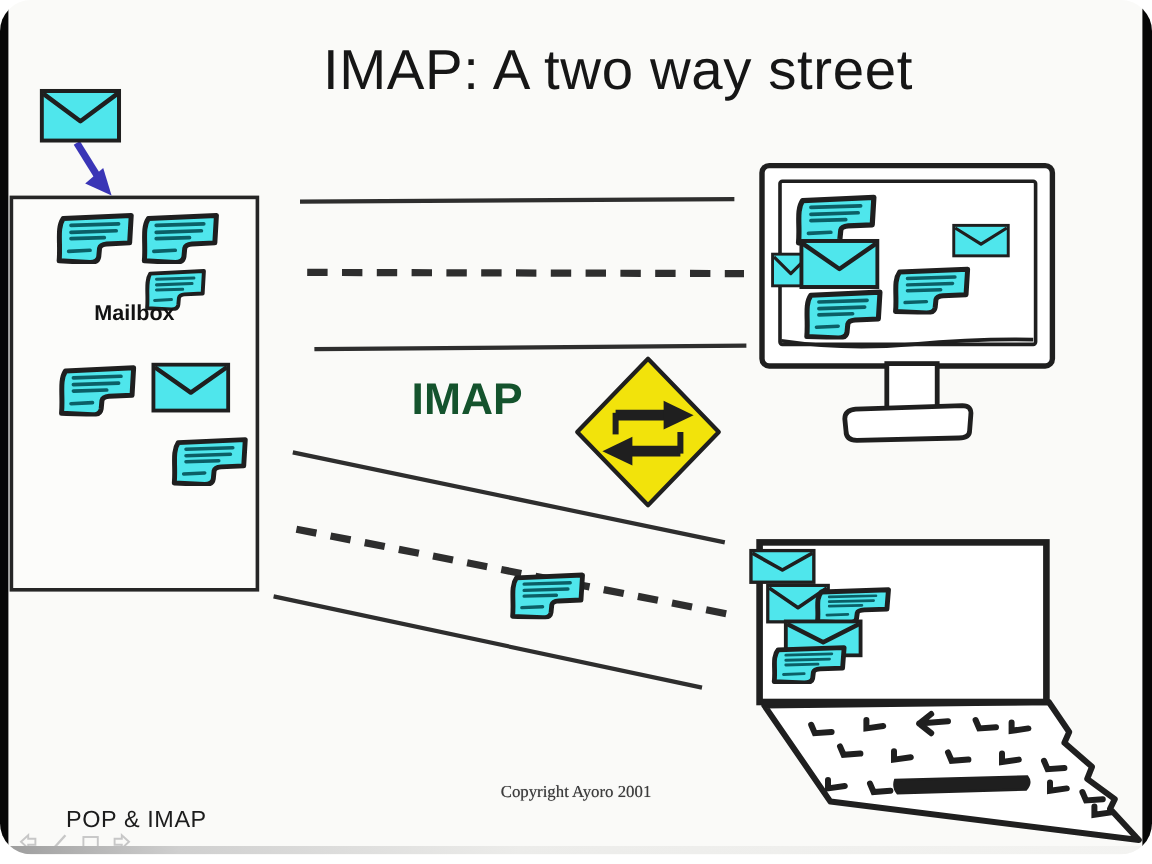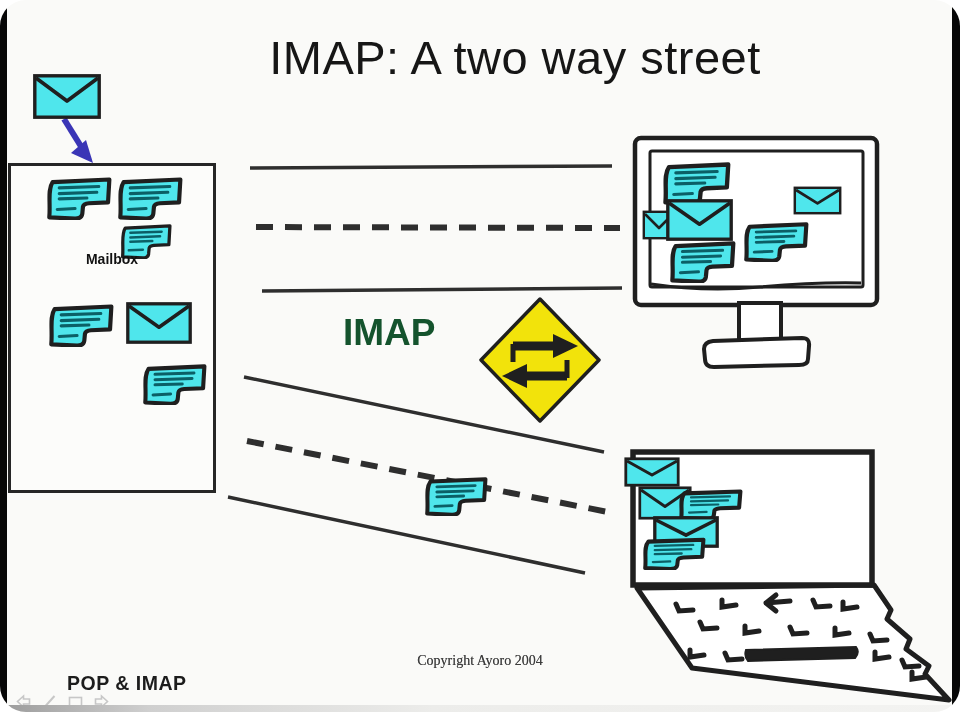--- a/index.html
+++ b/index.html
@@ -20,34 +20,34 @@
     position:absolute; top:30px; left:70px; right:0; margin:0;
     text-align:center; font-size:47px; font-weight:400; color:#161616;
     letter-spacing:0.5px;
   }
   .mailbox-box {
     position:absolute; left:8px; top:163px; width:208px; height:330px;
     border:3px solid #262626; background:#fcfcfa; box-sizing:border-box;
   }
   .mailbox-label {
     position:absolute; left:8px; top:251px; width:208px; text-align:center;
-    font-size:14px; font-weight:700; color:#121212;
+    font-size:18px; font-weight:700; color:#121212;
   }
   .imap-label {
     position:absolute; left:343px; top:312px;
     font-size:37px; font-weight:700; color:#14532d;
   }
   .copyright {
     position:absolute; left:0; right:0; top:653px; text-align:center;
     font-family:"Liberation Serif", serif; font-size:14px; color:#3c3c3c;
     text-shadow:0 0 0.6px #777;
   }
   .footer-left {
-    position:absolute; left:67px; top:672px;
-    font-size:19.5px; font-weight:700; color:#1c1c1c; letter-spacing:0.5px;
+    position:absolute; left:55px; top:672px;
+    font-size:19.5px; font-weight:400; color:#1c1c1c; letter-spacing:0.5px;
   }
   .overlay, .icon-layer { position:absolute; left:0; top:0; width:960px; height:720px; }
   .icon { position:absolute; }
   .icon svg { display:block; }
   .toolbar { position:absolute; left:15px; top:694px; display:flex; gap:9px; }
   .toolbar span { display:inline-block; width:17px; height:15px; cursor:pointer; }
 </style>
 </head>
 <body>
 
@@ -278,21 +278,21 @@
           <path d="M 12.8,16 L 49.28,14.8" stroke="var(--note-line)" stroke-width="2.8000000000000003" stroke-linecap="round"></path>
           <path d="M 12.8,20.8 L 39.68,20" stroke="var(--note-line)" stroke-width="2.8000000000000003" stroke-linecap="round"></path>
           <path d="M 10.88,30.4 L 28.16,29.6" stroke="var(--note-line)" stroke-width="2.8000000000000003" stroke-linecap="round"></path>
   </svg>
       </div>
     </div>
 
   <h1 class="title">IMAP: A two way street</h1>
   <div class="mailbox-label">Mailbox</div>
   <div class="imap-label">IMAP</div>
-  <div class="copyright">Copyright Ayoro 2004</div>
+  <div class="copyright">Copyright Ayoro 2001</div>
   <div class="footer-left">POP &amp; IMAP</div>
 
   <div class="toolbar" id="toolbar">
       <span><svg width="17" height="15" viewBox="0 0 16 15">
           <path d="M8,2 L2,7.5 L8,13 L8,10 L14,10 L14,5 L8,5 Z" fill="none" stroke="var(--tool-gray)" stroke-width="1.6"></path>
         </svg></span>
       <span><svg width="17" height="15" viewBox="0 0 16 15">
           <path d="M4,12 L13,2" stroke="var(--tool-gray)" stroke-width="2"></path>
           <path d="M4,12 l-2,3 3.2,-1.4 Z" fill="var(--tool-gray)"></path>
         </svg></span>

